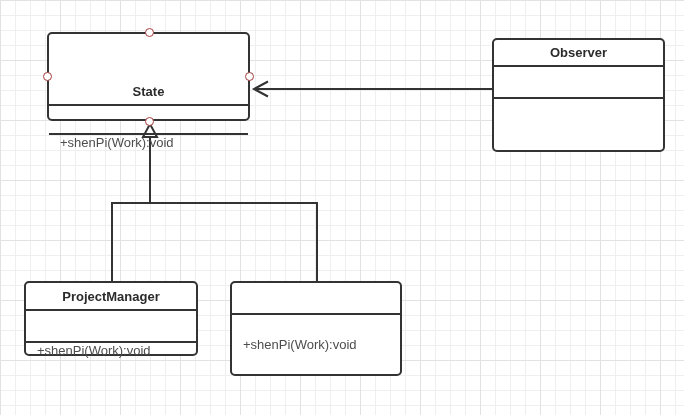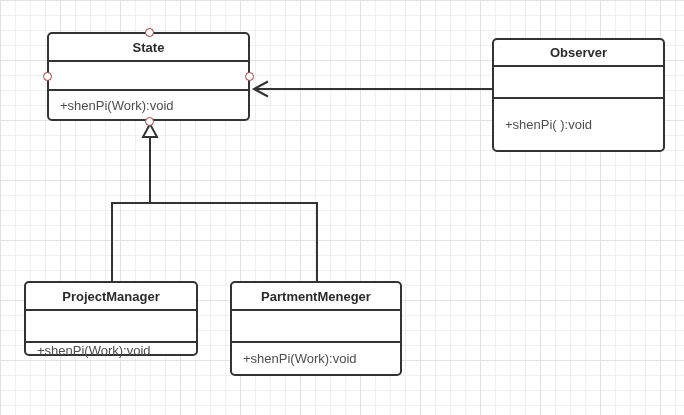--- a/index.html
+++ b/index.html
@@ -54,21 +54,21 @@
   .uml-methods {
     font-size: 13px;
     color: #4d4d4d;
     display: flex;
     align-items: center;
     padding-left: 11px;
     flex: 1 1 auto;
     white-space: pre;
   }
   .class-state            { left: 47px;  top: 32px;  width: 203px; height: 89px; }
-  .class-state .uml-title { height: 26px; }
+  .class-state .uml-title { height: 26px; margin-top: 44px; }
   .class-state .uml-attrs { height: 27px; }
 
   .class-observer            { left: 492px; top: 38px;  width: 173px; height: 114px; }
   .class-observer .uml-title { height: 25px; }
   .class-observer .uml-attrs { height: 30px; }
 
   .class-projectmanager            { left: 24px;  top: 281px; width: 174px; height: 75px; }
   .class-projectmanager .uml-title { height: 26px; }
   .class-projectmanager .uml-attrs { height: 30px; }
 
@@ -116,28 +116,26 @@
   </div>
 
   <div class="handle handle-top"></div>
   <div class="handle handle-left"></div>
   <div class="handle handle-right"></div>
   <div class="handle handle-bottom"></div>
 
   <div class="uml-class class-observer">
     <div class="uml-title">Observer</div>
     <div class="uml-attrs"></div>
-    <div class="uml-methods">+shenPi( ):void</div>
   </div>
 
   <div class="uml-class class-projectmanager">
     <div class="uml-title">ProjectManager</div>
     <div class="uml-attrs"></div>
     <div class="uml-methods">+shenPi(Work):void</div>
   </div>
 
   <div class="uml-class class-partmentmeneger">
-    <div class="uml-title">PartmentMeneger</div>
     <div class="uml-attrs"></div>
     <div class="uml-methods">+shenPi(Work):void</div>
   </div>
 
 </div>
 
 </body></html>

